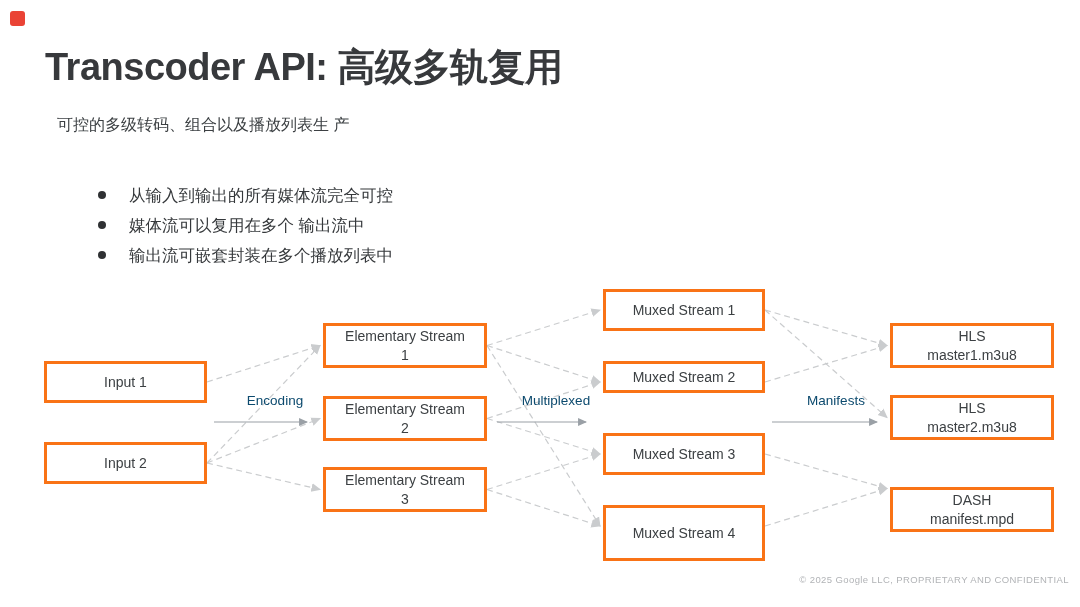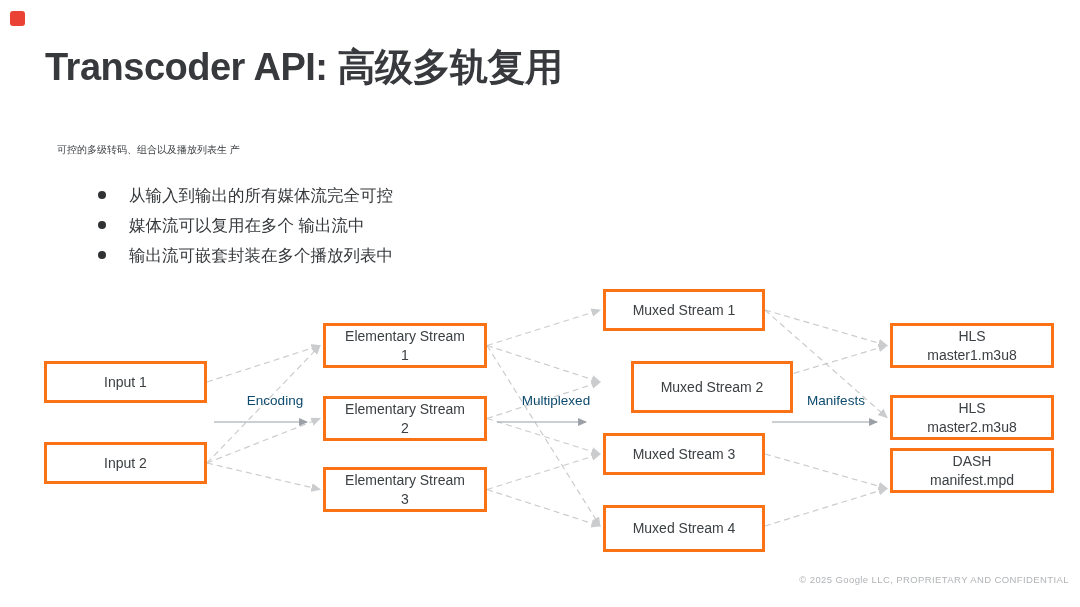--- a/index.html
+++ b/index.html
@@ -10,22 +10,22 @@
   .red-badge{
     position:absolute;left:10px;top:11px;width:15px;height:15px;
     border-radius:3px;background:#ea4335;
   }
   .title{
     position:absolute;left:45px;top:42px;
     font-size:38px;font-weight:700;letter-spacing:-0.5px;color:#37393c;
     white-space:nowrap;
   }
   .subtitle{
-    position:absolute;left:57px;top:143px;
-    font-size:10px;color:#3c4043;white-space:nowrap;
+    position:absolute;left:57px;top:115px;
+    font-size:16px;color:#3c4043;white-space:nowrap;
   }
   .bullets{
     position:absolute;left:84px;top:172px;margin:12px;padding:0;list-style:none;
     font-size:16.5px;font-weight:500;color:#35383b;
   }
   .bullets li{position:relative;padding-left:33px;margin-bottom:8px;white-space:nowrap;line-height:22px;}
   .bullets li .dot{
     position:absolute;left:2px;top:7px;width:8px;height:8px;border-radius:50%;background:#2f3133;
   }
   #diagram{position:absolute;left:0;top:0;width:1080px;height:607px;}
@@ -115,38 +115,38 @@
         <div>Elementary Stream</div>
         <div>2</div>
       </div>
       <div class="node" style="left: 323px; top: 467px; width: 164px; height: 45px;">
         <div>Elementary Stream</div>
         <div>3</div>
       </div>
       <div class="node" style="left: 603px; top: 289px; width: 162px; height: 42px;">
         <div>Muxed Stream 1</div>
       </div>
-      <div class="node" style="left: 631px; top: 361px; width: 162px; height: 52px;">
+      <div class="node" style="left: 603px; top: 361px; width: 162px; height: 32px;">
         <div>Muxed Stream 2</div>
       </div>
       <div class="node" style="left: 603px; top: 433px; width: 162px; height: 42px;">
         <div>Muxed Stream 3</div>
       </div>
-      <div class="node" style="left: 603px; top: 505px; width: 162px; height: 47px;">
+      <div class="node" style="left: 603px; top: 505px; width: 162px; height: 56px;">
         <div>Muxed Stream 4</div>
       </div>
       <div class="node" style="left: 890px; top: 323px; width: 164px; height: 45px;">
         <div>HLS</div>
         <div>master1.m3u8</div>
       </div>
       <div class="node" style="left: 890px; top: 395px; width: 164px; height: 45px;">
         <div>HLS</div>
         <div>master2.m3u8</div>
       </div>
-      <div class="node" style="left: 890px; top: 448px; width: 164px; height: 45px;">
+      <div class="node" style="left: 890px; top: 487px; width: 164px; height: 45px;">
         <div>DASH</div>
         <div>manifest.mpd</div>
       </div>
       <div class="stage-label" style="left: 259px; top: 393px;">Encoding</div>
       <div class="stage-label" style="left: 540px; top: 393px;">Multiplexed</div>
       <div class="stage-label" style="left: 820px; top: 393px;">Manifests</div>
     </div>
 
   <div class="footer">© 2025 Google LLC, PROPRIETARY AND CONFIDENTIAL</div>
 </div>

